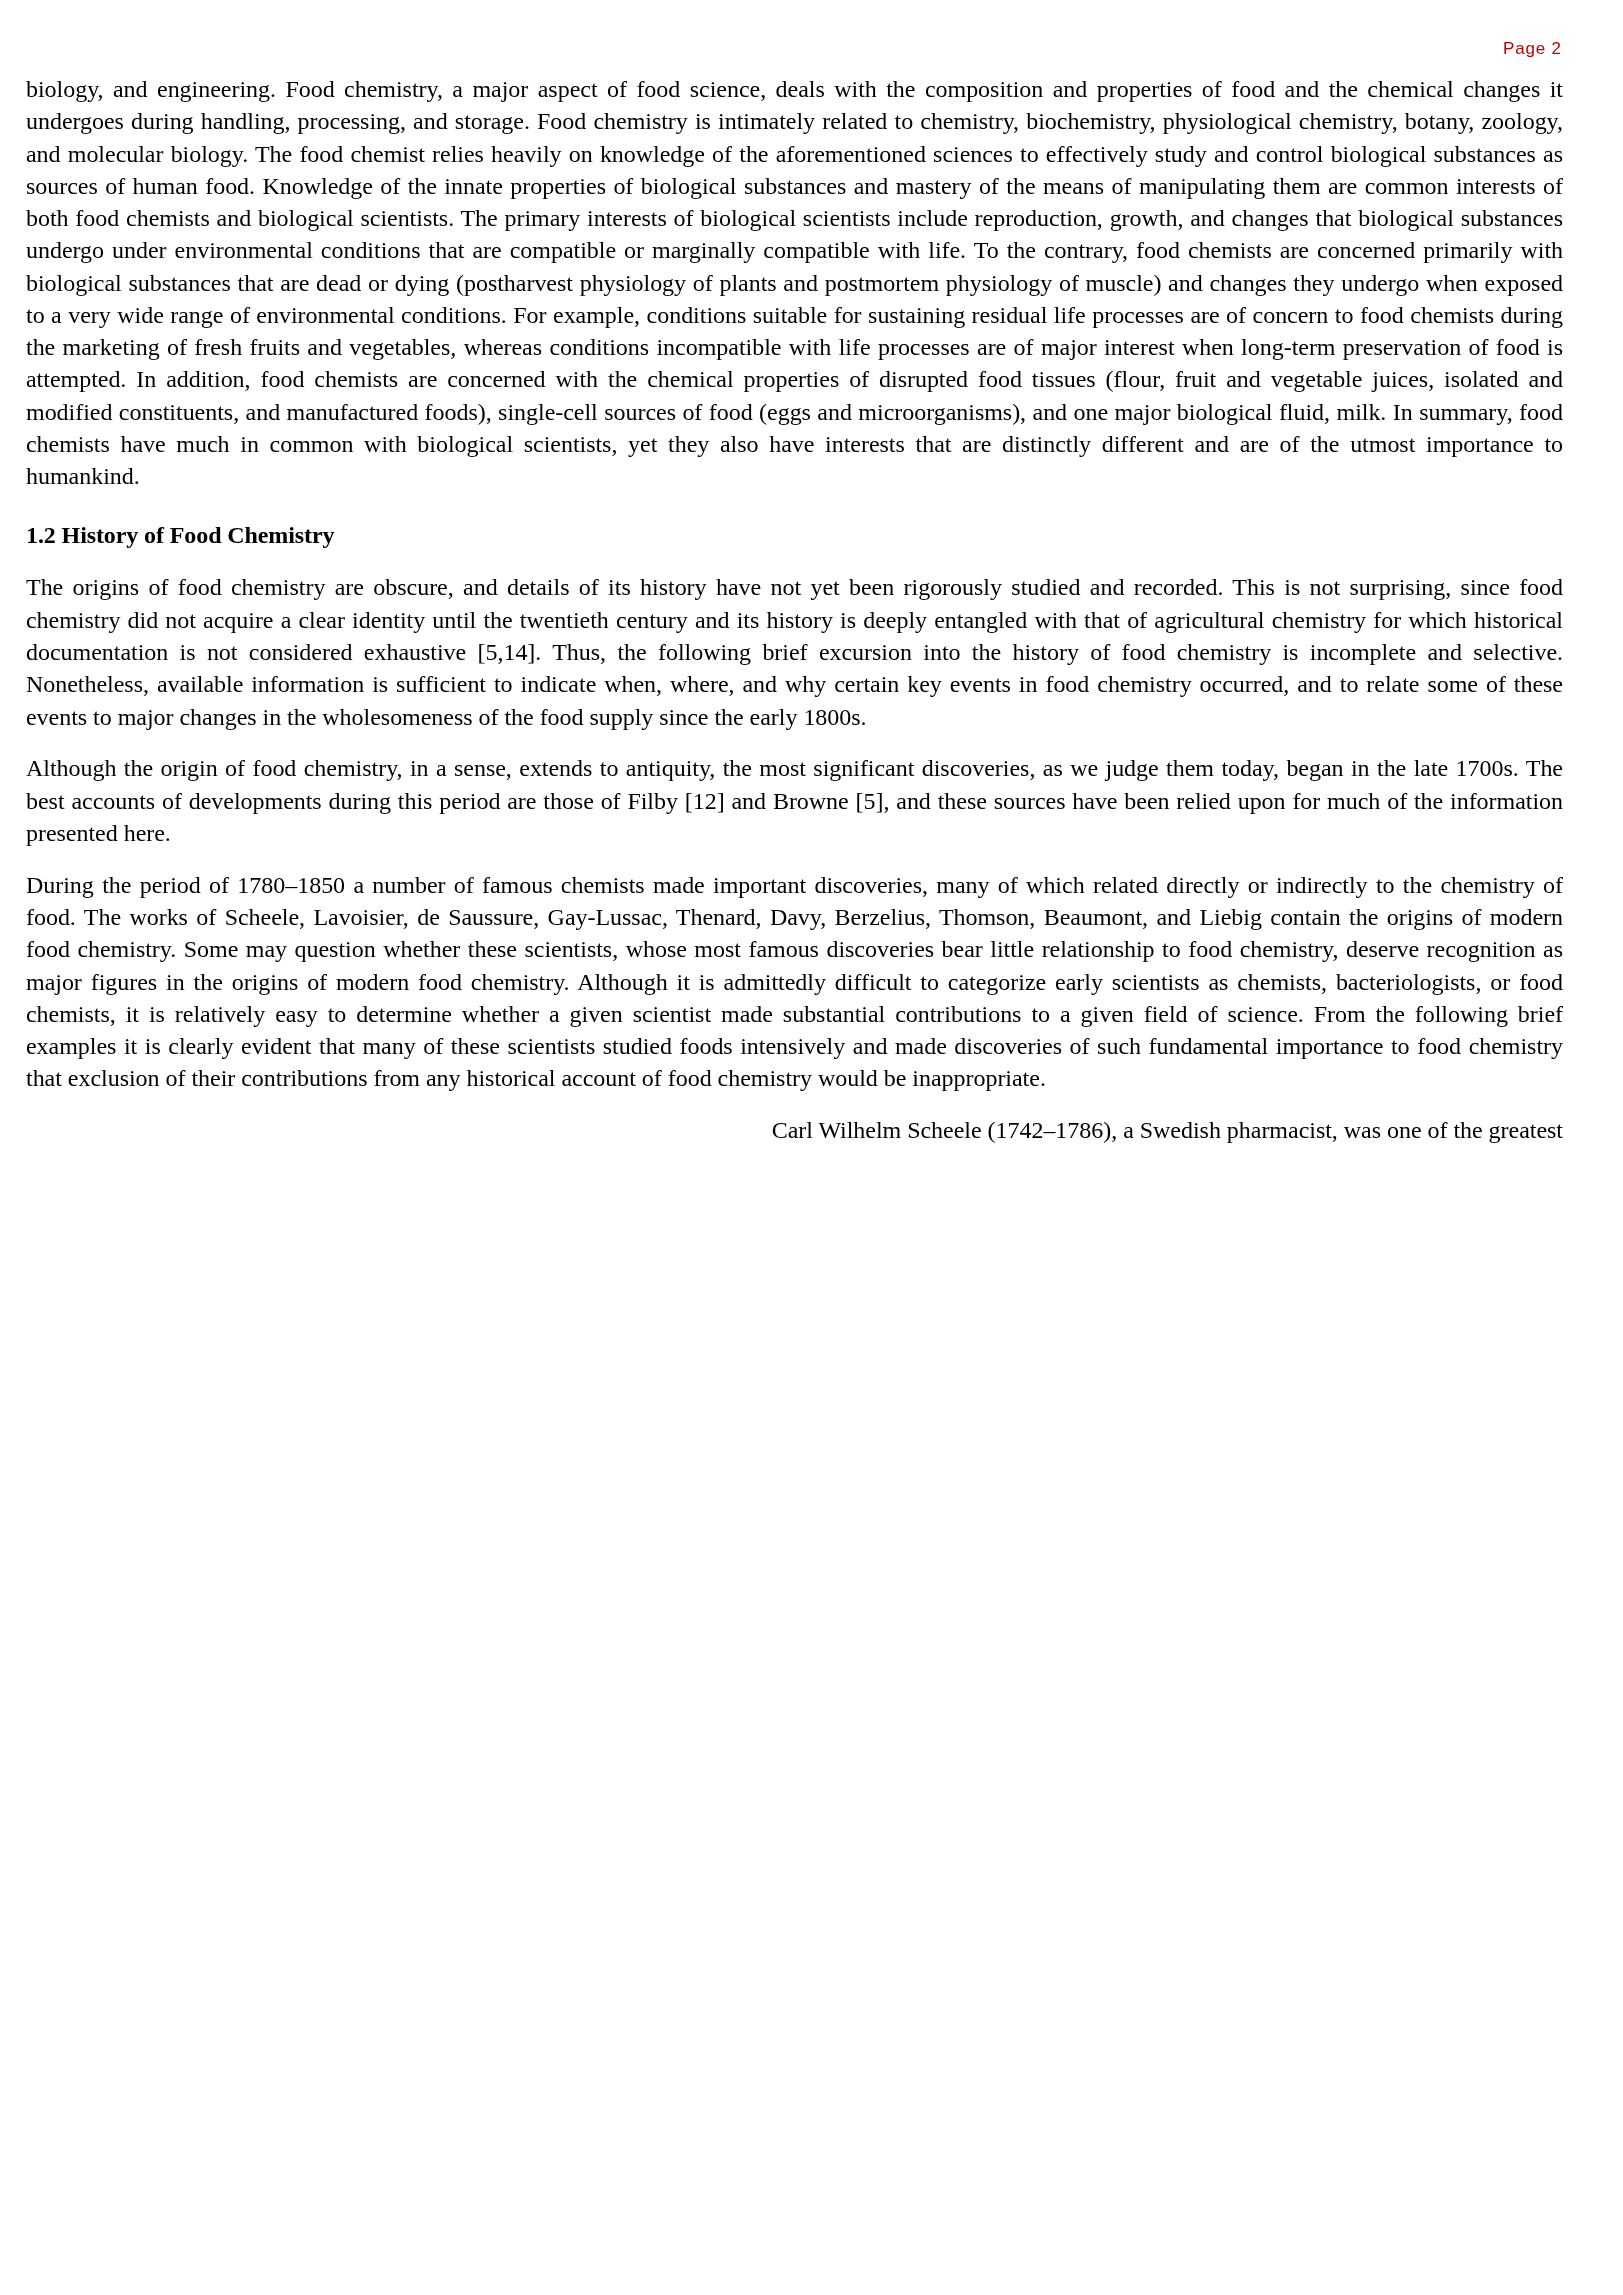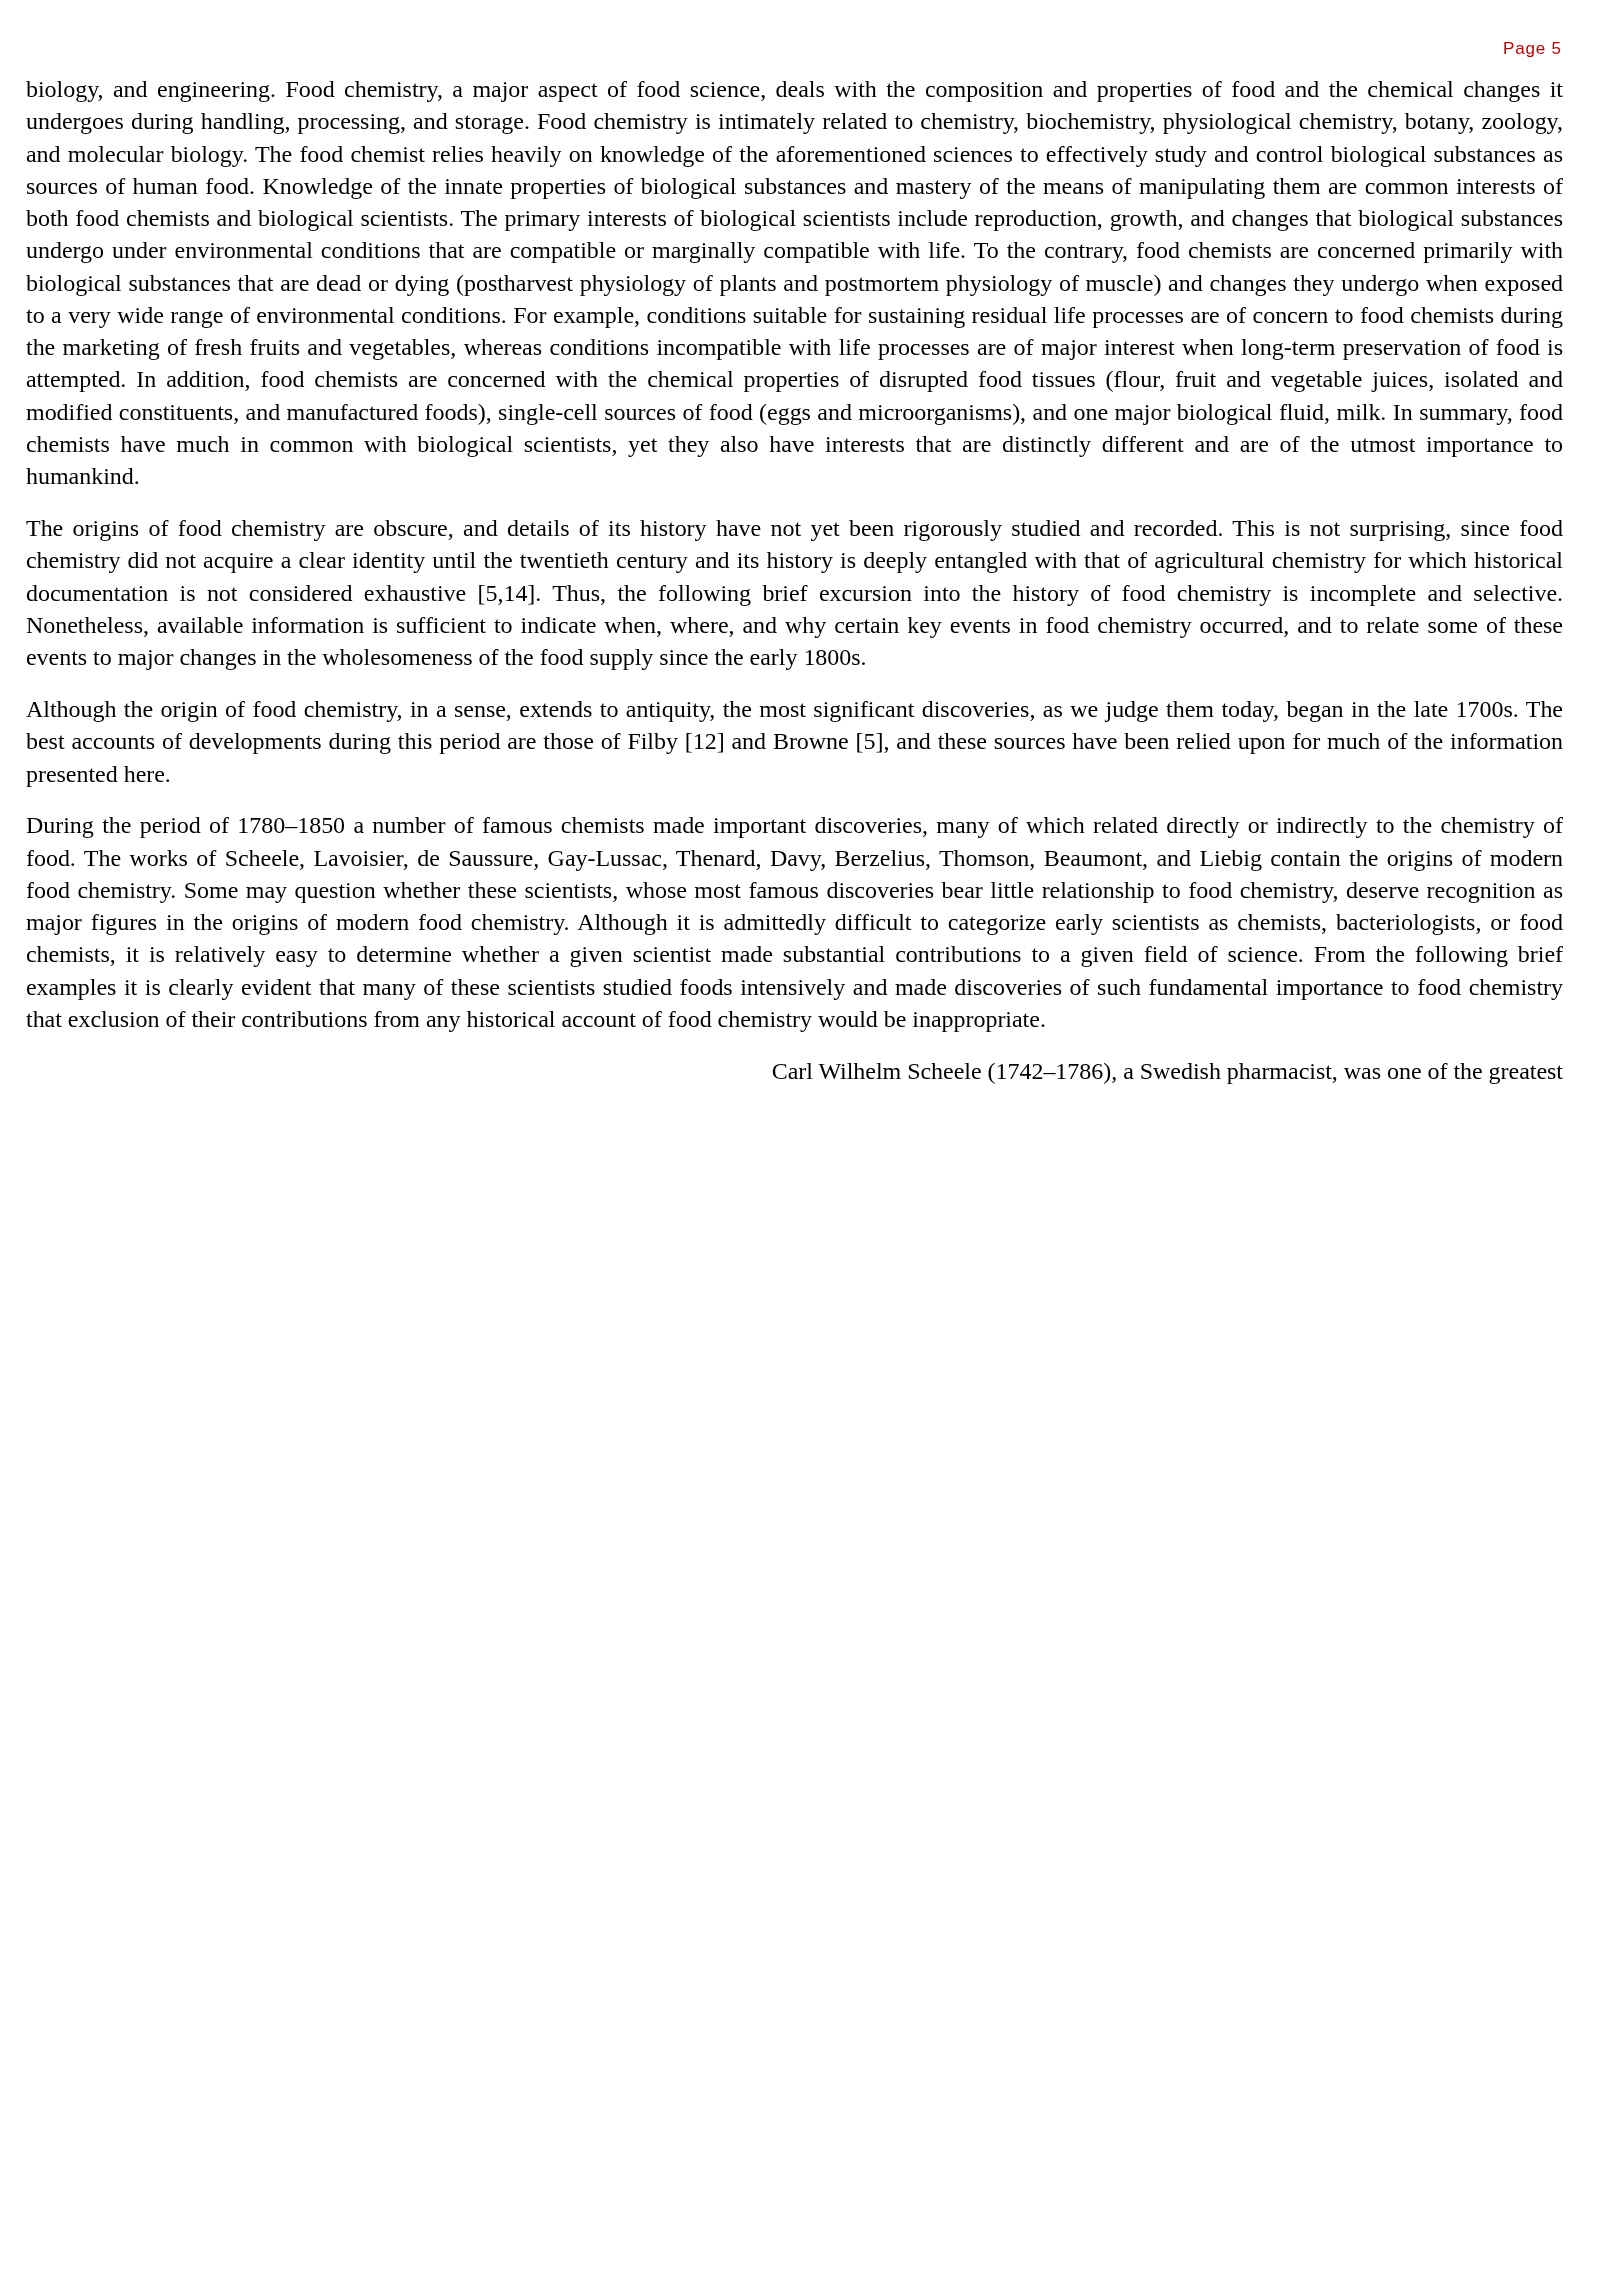--- a/index.html
+++ b/index.html
@@ -58,27 +58,28 @@
     margin-bottom: 0;
     text-align: right;
   }
 </style>
 </head>
 <body>
 
 <div class="page">
 
   <div class="page-header">
-    <span>Page 5</span>
+    <span>Page 2</span>
   </div>
 
   <div class="content">
 
     <p class="body-text first">biology, and engineering. Food chemistry, a major aspect of food science, deals with the composition and properties of food and the chemical changes it undergoes during handling, processing, and storage. Food chemistry is intimately related to chemistry, biochemistry, physiological chemistry, botany, zoology, and molecular biology. The food chemist relies heavily on knowledge of the aforementioned sciences to effectively study and control biological substances as sources of human food. Knowledge of the innate properties of biological substances and mastery of the means of manipulating them are common interests of both food chemists and biological scientists. The primary interests of biological scientists include reproduction, growth, and changes that biological substances undergo under environmental conditions that are compatible or marginally compatible with life. To the contrary, food chemists are concerned primarily with biological substances that are dead or dying (postharvest physiology of plants and postmortem physiology of muscle) and changes they undergo when exposed to a very wide range of environmental conditions. For example, conditions suitable for sustaining residual life processes are of concern to food chemists during the marketing of fresh fruits and vegetables, whereas conditions incompatible with life processes are of major interest when long-term preservation of food is attempted. In addition, food chemists are concerned with the chemical properties of disrupted food tissues (flour, fruit and vegetable juices, isolated and modified constituents, and manufactured foods), single-cell sources of food (eggs and microorganisms), and one major biological fluid, milk. In summary, food chemists have much in common with biological scientists, yet they also have interests that are distinctly different and are of the utmost importance to humankind.</p>
 
+    <h2 class="section-heading">1.2 History of Food Chemistry</h2>
 
     <p class="body-text">The origins of food chemistry are obscure, and details of its history have not yet been rigorously studied and recorded. This is not surprising, since food chemistry did not acquire a clear identity until the twentieth century and its history is deeply entangled with that of agricultural chemistry for which historical documentation is not considered exhaustive [5,14]. Thus, the following brief excursion into the history of food chemistry is incomplete and selective. Nonetheless, available information is sufficient to indicate when, where, and why certain key events in food chemistry occurred, and to relate some of these events to major changes in the wholesomeness of the food supply since the early 1800s.</p>
 
     <p class="body-text">Although the origin of food chemistry, in a sense, extends to antiquity, the most significant discoveries, as we judge them today, began in the late 1700s. The best accounts of developments during this period are those of Filby [12] and Browne [5], and these sources have been relied upon for much of the information presented here.</p>
 
     <p class="body-text">During the period of 1780–1850 a number of famous chemists made important discoveries, many of which related directly or indirectly to the chemistry of food. The works of Scheele, Lavoisier, de Saussure, Gay-Lussac, Thenard, Davy, Berzelius, Thomson, Beaumont, and Liebig contain the origins of modern food chemistry. Some may question whether these scientists, whose most famous discoveries bear little relationship to food chemistry, deserve recognition as major figures in the origins of modern food chemistry. Although it is admittedly difficult to categorize early scientists as chemists, bacteriologists, or food chemists, it is relatively easy to determine whether a given scientist made substantial contributions to a given field of science. From the following brief examples it is clearly evident that many of these scientists studied foods intensively and made discoveries of such fundamental importance to food chemistry that exclusion of their contributions from any historical account of food chemistry would be inappropriate.</p>
 
     <p class="body-text last-line">Carl Wilhelm Scheele (1742–1786), a Swedish pharmacist, was one of the greatest</p>
 
   </div>

